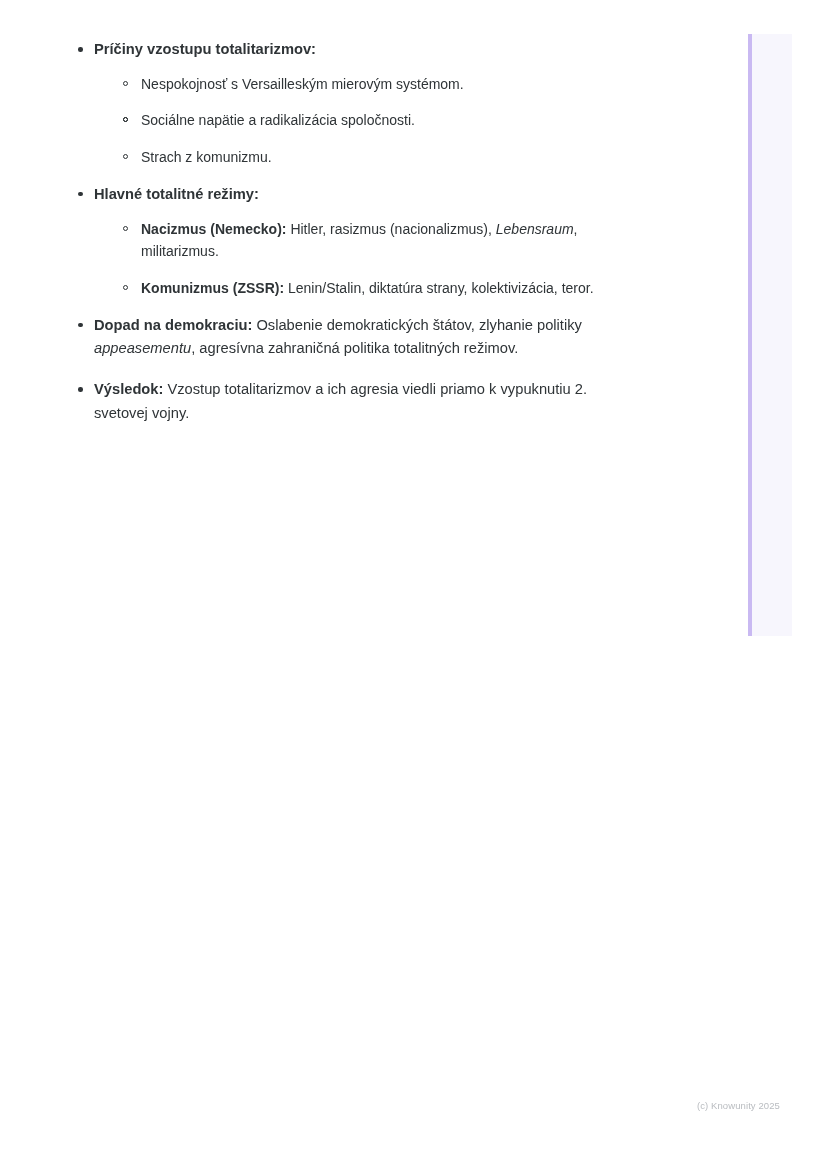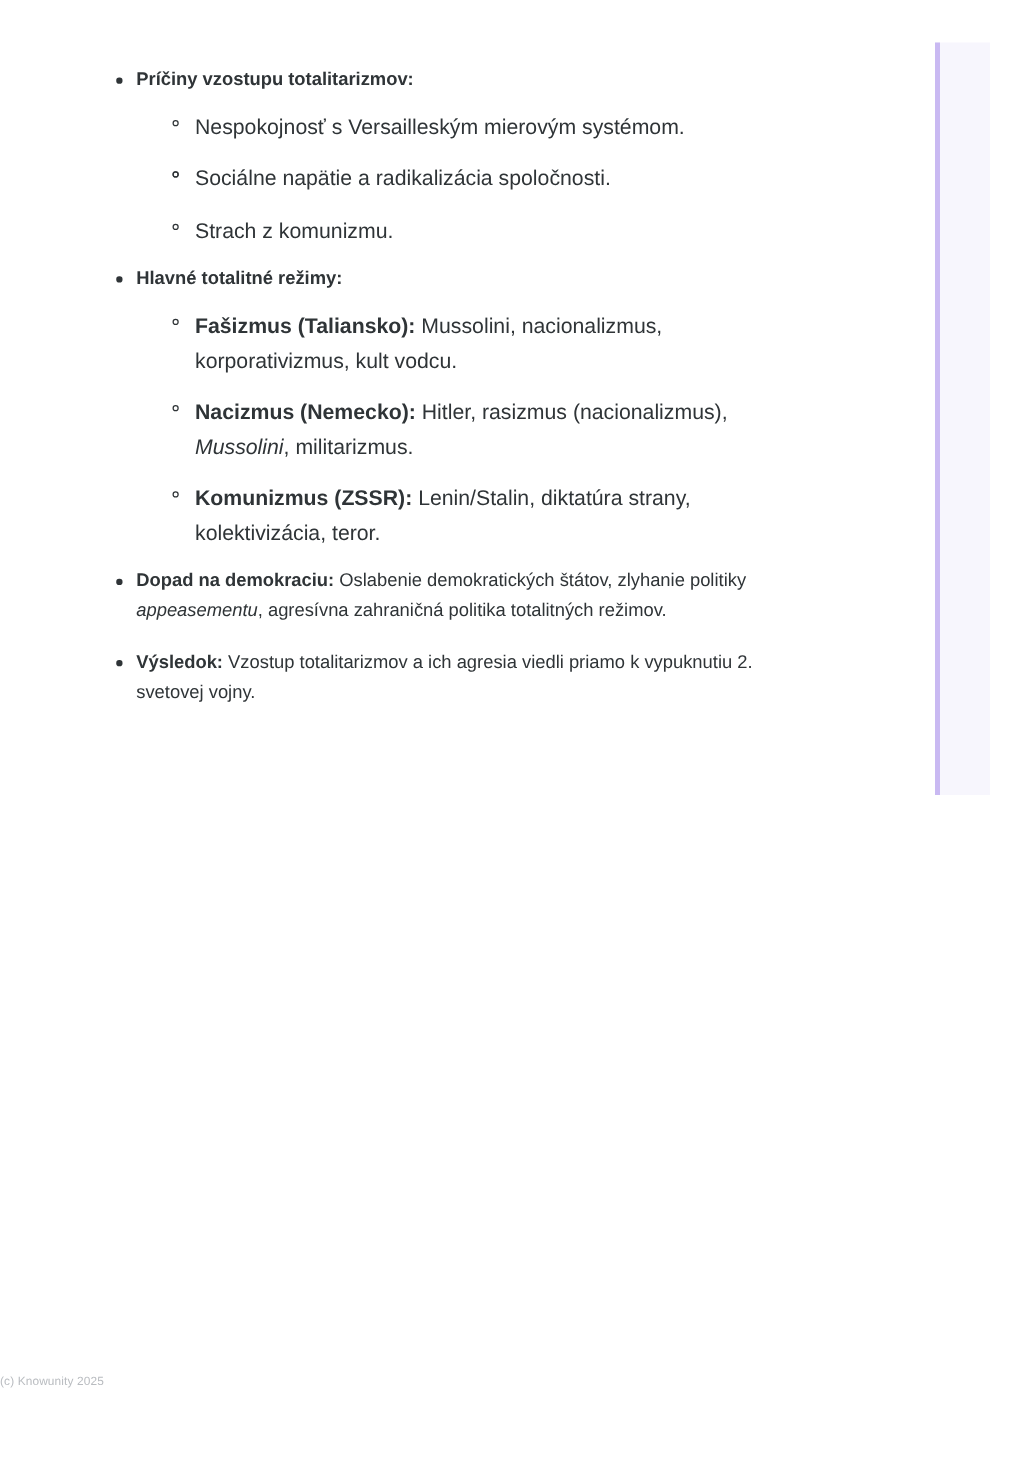--- a/index.html
+++ b/index.html
@@ -32,21 +32,21 @@
   
   #note-body {
     position: absolute;
     left: 72px;
     top: 38px;
     width: 568px;
   }
 
   ul.lvl1 {
     list-style: none;
-    margin: 15px;
+    margin: 0;
     padding: 0;
   }
   ul.lvl2 {
     list-style: none;
     margin: 0;
     padding: 0;
   }
 
   li.item1 {
     position: relative;
@@ -62,21 +62,21 @@
     width: 4.5px;
     height: 4.5px;
     border-radius: 50%;
     background: #2f3437;
   }
 
   li.item2 {
     position: relative;
     padding-left: 23px;
     margin: 0 0 14px 0;
-    font-size: 17px;
+    font-size: 14px;
     line-height: 1.62;
   }
   li.item2 > .bullet2 {
     position: absolute;
     left: 5px;
     top: 8px;
     width: 5px;
     height: 5px;
     border-radius: 50%;
     border: 1.2px solid #2f3437;
@@ -95,20 +95,21 @@
 
   .b { font-weight: bold; }
   .i { font-style: italic; }
 
   
   #footer-copyright {
     position: absolute;
     left: 0;
     top: 1100px;
     width: 780px;
+    text-align: right;
     font-size: 9.5px;
     color: #b9bcc0;
     letter-spacing: 0.1px;
   }
 </style>
 </head>
 <body style="background: rgb(255, 255, 255); color: rgb(47, 52, 55);">
 
 <div id="side-panel" style="background: rgb(247, 246, 253); border-left-color: rgb(201, 185, 242);"></div>
 
@@ -139,25 +140,21 @@
       </ul>
     </li>
 
     <li class="item1 group">
       <span class="bullet1"></span>
       <span class="b">Hlavné totalitné režimy:</span>
 
       <ul class="lvl2">
         <li class="item2">
           <span class="bullet2"></span>
-          <span class="b">Fašizmus (Taliansko):</span><span> Mussolini, nacionalizmus, korporativizmus, kult vodcu.</span>
-        </li>
-        <li class="item2">
-          <span class="bullet2"></span>
-          <span class="b">Nacizmus (Nemecko):</span><span> Hitler, rasizmus (nacionalizmus), </span><span class="i">Mussolini</span><span>, militarizmus.</span>
+          <span class="b">Nacizmus (Nemecko):</span><span> Hitler, rasizmus (nacionalizmus), </span><span class="i">Lebensraum</span><span>, militarizmus.</span>
         </li>
         <li class="item2">
           <span class="bullet2"></span>
           <span class="b">Komunizmus (ZSSR):</span><span> Lenin/Stalin, diktatúra strany, kolektivizácia, teror.</span>
         </li>
       </ul>
     </li>
 
     <li class="item1 standalone">
       <span class="bullet1"></span>

